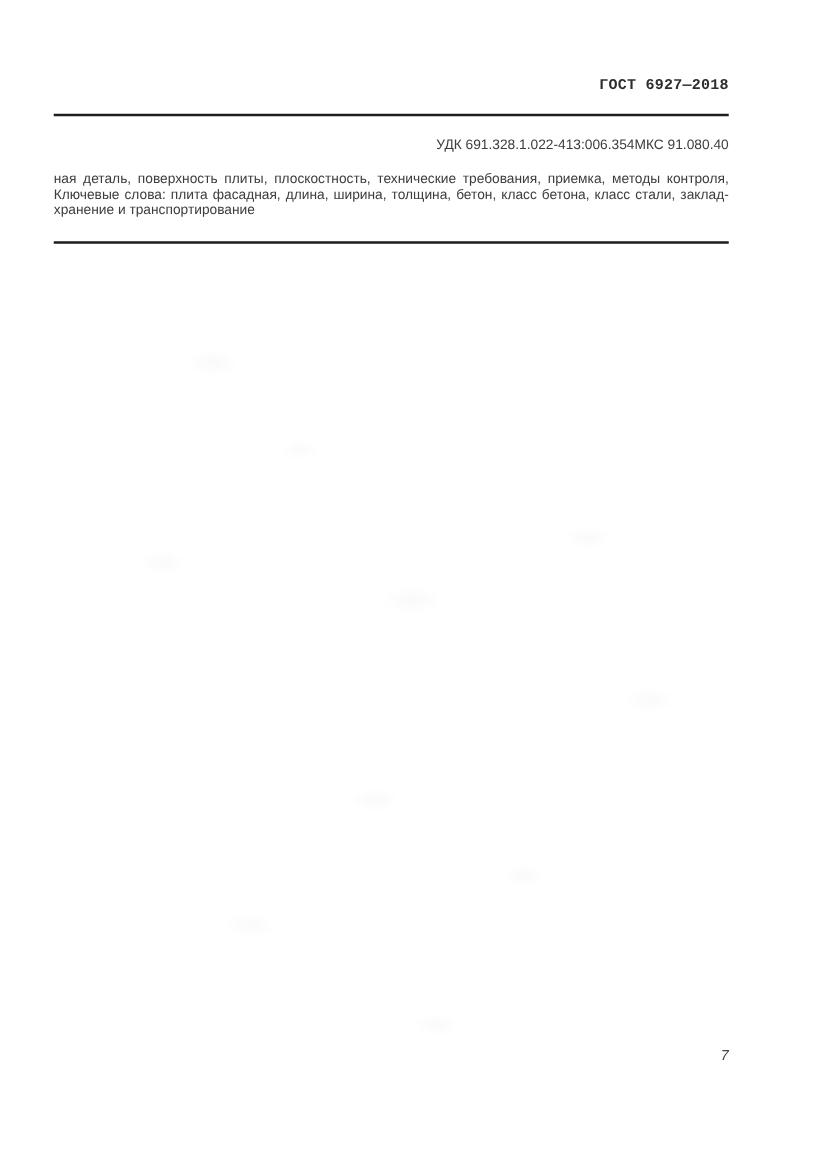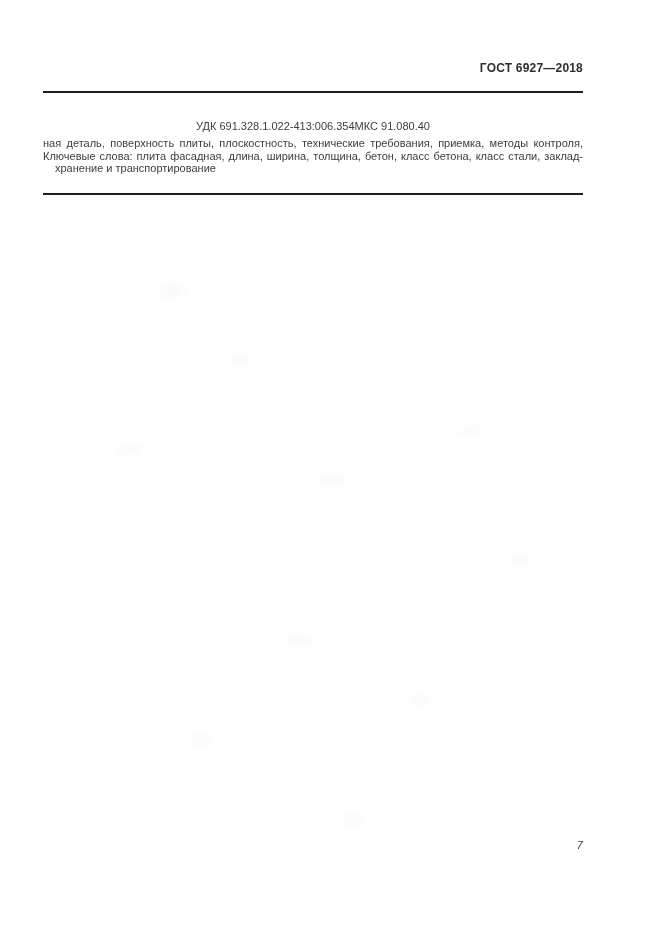--- a/index.html
+++ b/index.html
@@ -42,52 +42,52 @@
     left: 43px;
     width: 540px;
   }
   .doc-code {
     top: 61px;
     text-align: right;
     font-size: 12px;
     font-weight: 700;
     color: #2e2e2e;
     letter-spacing: 0.2px;
+    font-family: Liberation Mono, monospace;
   }
   .rule {
     position: absolute;
     left: 43px;
     width: 540px;
     height: 2px;
     background: #1e1e1e;
   }
   .rule-top { top: 91px; }
   .rule-bottom { top: 193px; }
   .meta-row {
-    top: 120px;
+    top: 110px;
     display: flex;
-    justify-content: center;
+    justify-content: flex-end;
     font-size: 11px;
     color: #3d3d3d;
   }
   .keywords {
     top: 137px;
     font-size: 11px;
     line-height: 12.7px;
     color: #3d3d3d;
   }
   .kw-line {
     text-align: justify;
     text-align-last: justify;
     white-space: nowrap;
   }
   .kw-line.kw-last {
     text-align-last: left;
     white-space: normal;
-    margin-left: 12px;
   }
   .page-number {
     top: 839px;
     text-align: right;
     font-size: 11.5px;
     font-style: italic;
     color: #434343;
   }
 </style>
 </head>

